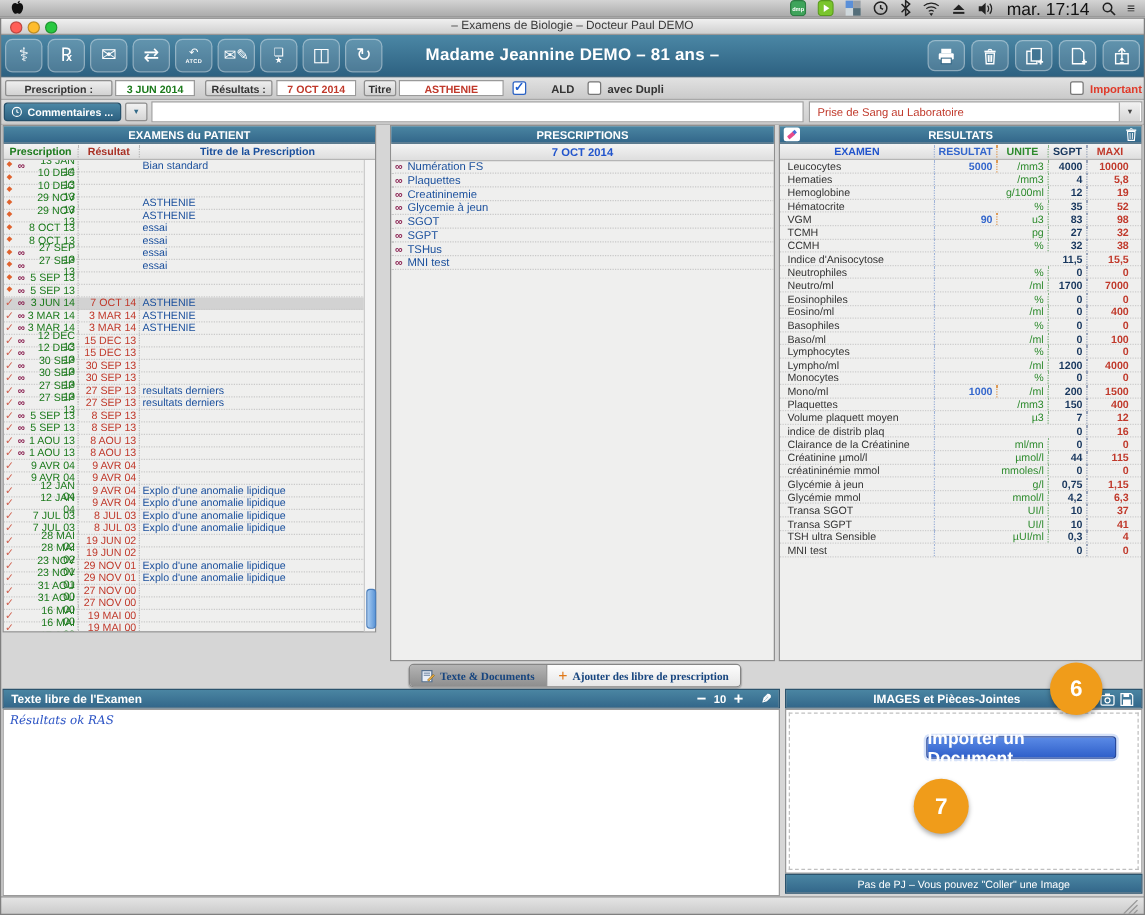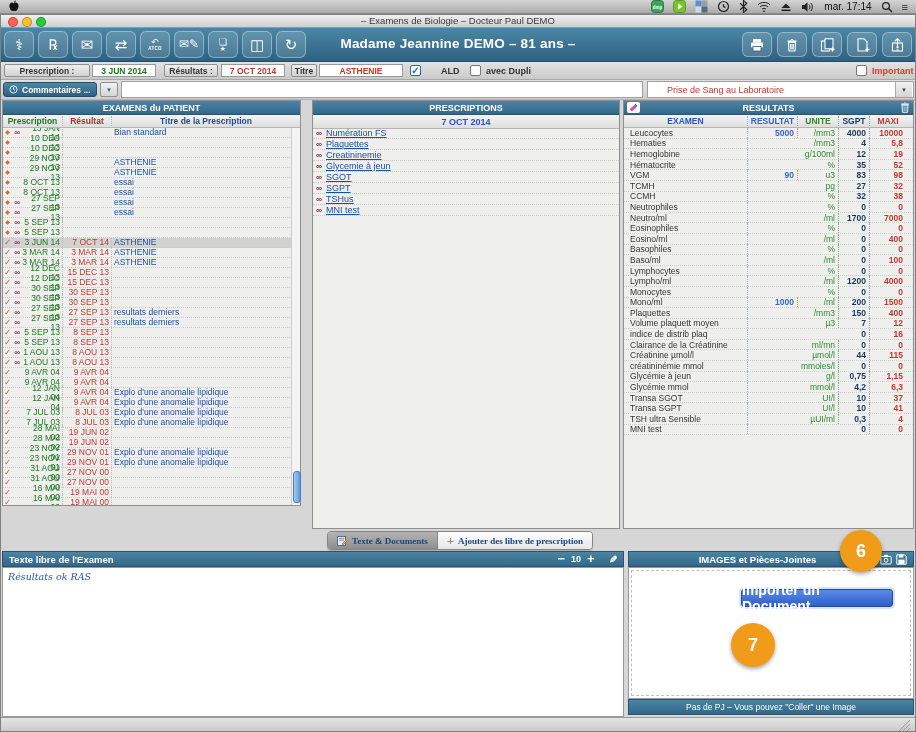--- a/index.html
+++ b/index.html
@@ -3,21 +3,21 @@
 <meta charset="utf-8">
 <style>
   html,body{margin:0;padding:0;background:#e9e9e9;}
   .screen{position:relative;width:916px;height:732px;background:#d6d6d6;font-family:"Liberation Sans",sans-serif;overflow:hidden;-webkit-font-smoothing:antialiased;}
   
   .menubar{position:absolute;left:0;top:0;width:916px;height:14px;background:linear-gradient(#d4d4d4,#ababab);border-bottom:1px solid #8a8a8a;display:flex;align-items:center;padding:0 8px;box-sizing:border-box;}
   .menu-item{font-size:10px;color:#111;padding:0 8px;white-space:nowrap;}
   .menu-item.app{font-weight:bold;}
   .mb-right{margin-left:auto;display:flex;align-items:center;gap:9px;}
   .mb-right svg{display:block;}
-  .clocktext{font-size:10px;color:#111;}
+  .clocktext{font-size:14px;color:#111;}
   .glyphicon{font-size:11px;color:#222;line-height:10px;}
   
   .titlebar{position:absolute;left:0;top:14px;width:916px;height:14px;background:linear-gradient(#f3f3f3,#cfcfcf);border-bottom:1px solid #979797;box-sizing:border-box;}
   .tl{position:absolute;top:3px;width:8px;height:8px;border-radius:50%;border:0.5px solid rgba(0,0,0,.25);}
   .tl.close{left:8px;background:#ff5f57;} .tl.min{left:22px;background:#febc2e;} .tl.zoom{left:36px;background:#28c840;}
   .wintitle{position:absolute;left:0;right:0;top:1px;text-align:center;font-size:9.5px;color:#3a3a3a;}
   
   .toolbar{position:absolute;left:0;top:28px;width:916px;height:34px;background:linear-gradient(#4b87a5,#2d6181);border-bottom:1px solid #234d68;box-sizing:border-box;}
   .tb-left{position:absolute;left:4px;top:3px;display:flex;gap:4px;}
   .tb-right{position:absolute;right:4px;top:4px;display:flex;gap:5px;}
@@ -32,21 +32,21 @@
   .fval{position:absolute;top:2px;height:13px;background:#fff;border:1px solid #9a9a9a;font-size:8.5px;font-weight:bold;display:flex;align-items:center;justify-content:center;box-sizing:border-box;}
   .cb{position:absolute;top:3px;width:11px;height:11px;background:#fff;border:1px solid #777;border-radius:2px;box-sizing:border-box;font-size:10px;line-height:9px;text-align:center;color:#1f5fd0;font-weight:bold;cursor:pointer;}
   .cb.checked{border-color:#2b62c4;}
   .cblabel{position:absolute;top:4px;font-size:9px;font-weight:bold;color:#333;}
   
   .commentrow{position:absolute;left:0;top:80px;width:916px;height:20px;background:linear-gradient(#e0e0e0,#cecece);border-bottom:1px solid #b3b3b3;box-sizing:border-box;}
   .comment-btn{position:absolute;left:3px;top:2px;width:94px;height:15px;background:linear-gradient(#4b87a5,#2d6181);border:1px solid #24506b;border-radius:3px;color:#fff;font-size:8.5px;font-weight:bold;display:flex;align-items:center;gap:4px;padding:0 5px;box-sizing:border-box;cursor:pointer;}
   .comment-dd{position:absolute;left:100px;top:2px;width:18px;height:15px;background:linear-gradient(#f2f2f2,#d5d5d5);border:1px solid #8f8f8f;border-radius:2px;font-size:6px;color:#336a88;display:flex;align-items:center;justify-content:center;cursor:pointer;box-sizing:border-box;}
   .comment-field{position:absolute;left:121px;top:1px;width:522px;height:17px;background:#fff;border:1px solid #9f9f9f;box-sizing:border-box;}
   .lab-combo{position:absolute;left:647px;top:1px;width:267px;height:17px;background:#fff;border:1px solid #9f9f9f;box-sizing:border-box;display:flex;align-items:center;cursor:pointer;}
-  .lab-combo .val{flex:1;font-size:9px;color:#c0392b;padding-left:19px;}
+  .lab-combo .val{flex:1;font-size:9px;color:#c0392b;padding-left:6px;}
   .lab-combo .arr{width:16px;height:15px;margin-right:1px;background:linear-gradient(#f2f2f2,#d5d5d5);border-left:1px solid #aaa;font-size:6px;color:#444;display:flex;align-items:center;justify-content:center;}
   
   .panel{position:absolute;top:100px;background:#efefee;border:1px solid #8f8f8f;box-sizing:border-box;}
   #panel-exams{left:2px;width:299px;height:406px;}
   #panel-presc{left:312px;width:308px;height:429px;}
   #panel-res{left:623px;width:291px;height:429px;}
   .phead{height:13px;background:linear-gradient(#4a85a2,#33678a);color:#fff;font-size:9px;font-weight:bold;display:flex;align-items:center;justify-content:center;position:relative;border-bottom:1px solid #2b536d;}
   .pcols{height:13px;background:linear-gradient(#f4f4f4,#dedede);border-bottom:1px solid #b5b5b5;display:flex;font-size:8.5px;font-weight:bold;align-items:center;box-sizing:border-box;}
   .rowsbox{position:absolute;top:27px;left:0;right:0;bottom:0;overflow:hidden;}
   
@@ -61,21 +61,21 @@
   .lrow .inf{width:10px;color:#8b2252;font-weight:bold;font-size:8px;text-align:center;}
   .lrow .pd{width:38px;text-align:right;color:#1c7a1c;border-right:1px dotted #bdbdbd;padding-right:2px;box-sizing:content-box;}
   .lrow .rd{width:46px;text-align:right;color:#c0392b;border-right:1px dotted #bdbdbd;padding-right:2px;}
   .lrow .tt{flex:1;color:#1a4f9c;padding-left:2px;overflow:hidden;white-space:nowrap;}
   .scroll{position:absolute;right:0;top:27px;bottom:0;width:9px;background:#f4f4f4;border-left:1px solid #ccc;box-sizing:border-box;}
   .thumb{position:absolute;left:1px;width:6px;height:30px;bottom:2px;border-radius:3px;background:linear-gradient(90deg,#a6cbf2,#5e97d8);border:0.5px solid #4b7fbd;}
   
   .pdate{height:13px;background:linear-gradient(#f4f4f4,#dedede);border-bottom:1px solid #b5b5b5;color:#2255cc;font-size:9px;font-weight:bold;display:flex;align-items:center;justify-content:center;}
   .prow{height:11px;line-height:10px;border-bottom:1px dotted #c9c9c9;font-size:9px;display:flex;align-items:center;padding-left:3px;box-sizing:border-box;cursor:pointer;}
   .prow .pinf{color:#8b2252;font-weight:bold;font-size:8.5px;width:10px;}
-  .prow .pname{color:#1a4f9c;text-decoration:underline;}
+  .prow .pname{color:#1a4f9c;}
   
   .rcols{height:13px;background:linear-gradient(#f4f4f4,#dedede);border-bottom:1px solid #b5b5b5;display:flex;font-size:8.5px;font-weight:bold;align-items:center;box-sizing:border-box;}
   .rcols .c0{width:124px;text-align:center;color:#2255cc;border-right:1px dotted #9fb3d8;box-sizing:border-box;}
   .rcols .c1{width:50px;text-align:center;color:#3366cc;border-right:1px dotted #dd9955;box-sizing:border-box;}
   .rcols .c2{width:41px;text-align:center;color:#2e8b2e;border-right:1px dotted #7fb07f;box-sizing:border-box;}
   .rcols .c3{width:31px;text-align:center;color:#17365d;border-right:1px dotted #98a3b8;box-sizing:border-box;}
   .rcols .c4{width:36px;text-align:center;color:#c0392b;box-sizing:border-box;}
   .rrow{display:flex;height:10.6px;line-height:10px;border-bottom:1px dotted #cdcdcd;font-size:8.5px;box-sizing:border-box;align-items:center;cursor:pointer;}
   .rrow .e{width:124px;padding-left:6px;color:#333;border-right:1px dotted #9fb3d8;overflow:hidden;white-space:nowrap;box-sizing:border-box;}
   .rrow .r{width:50px;text-align:right;color:#3366cc;font-weight:bold;padding-right:3px;border-right:1px dotted #dd9955;box-sizing:border-box;}
@@ -670,20 +670,27 @@
           <span class="ma">32</span>
         </div>
         <div class="rrow">
           <span class="e">CCMH</span>
           <span class="r"></span>
           <span class="u">%</span>
           <span class="mi">32</span>
           <span class="ma">38</span>
         </div>
         <div class="rrow">
+          <span class="e">Indice d'Anisocytose</span>
+          <span class="r"></span>
+          <span class="u"></span>
+          <span class="mi">11,5</span>
+          <span class="ma">15,5</span>
+        </div>
+        <div class="rrow">
           <span class="e">Neutrophiles</span>
           <span class="r"></span>
           <span class="u">%</span>
           <span class="mi">0</span>
           <span class="ma">0</span>
         </div>
         <div class="rrow">
           <span class="e">Neutro/ml</span>
           <span class="r"></span>
           <span class="u">/ml</span>

